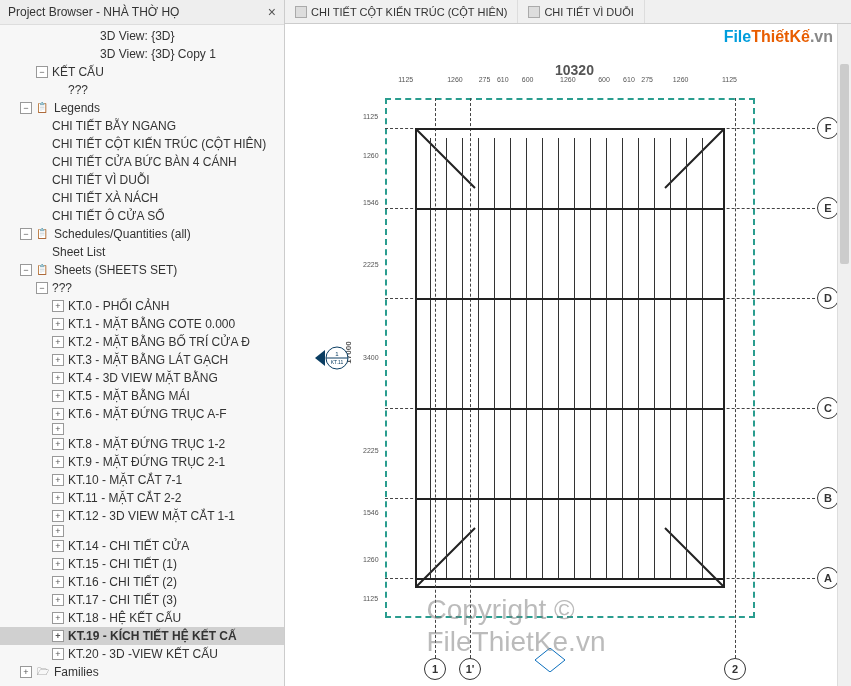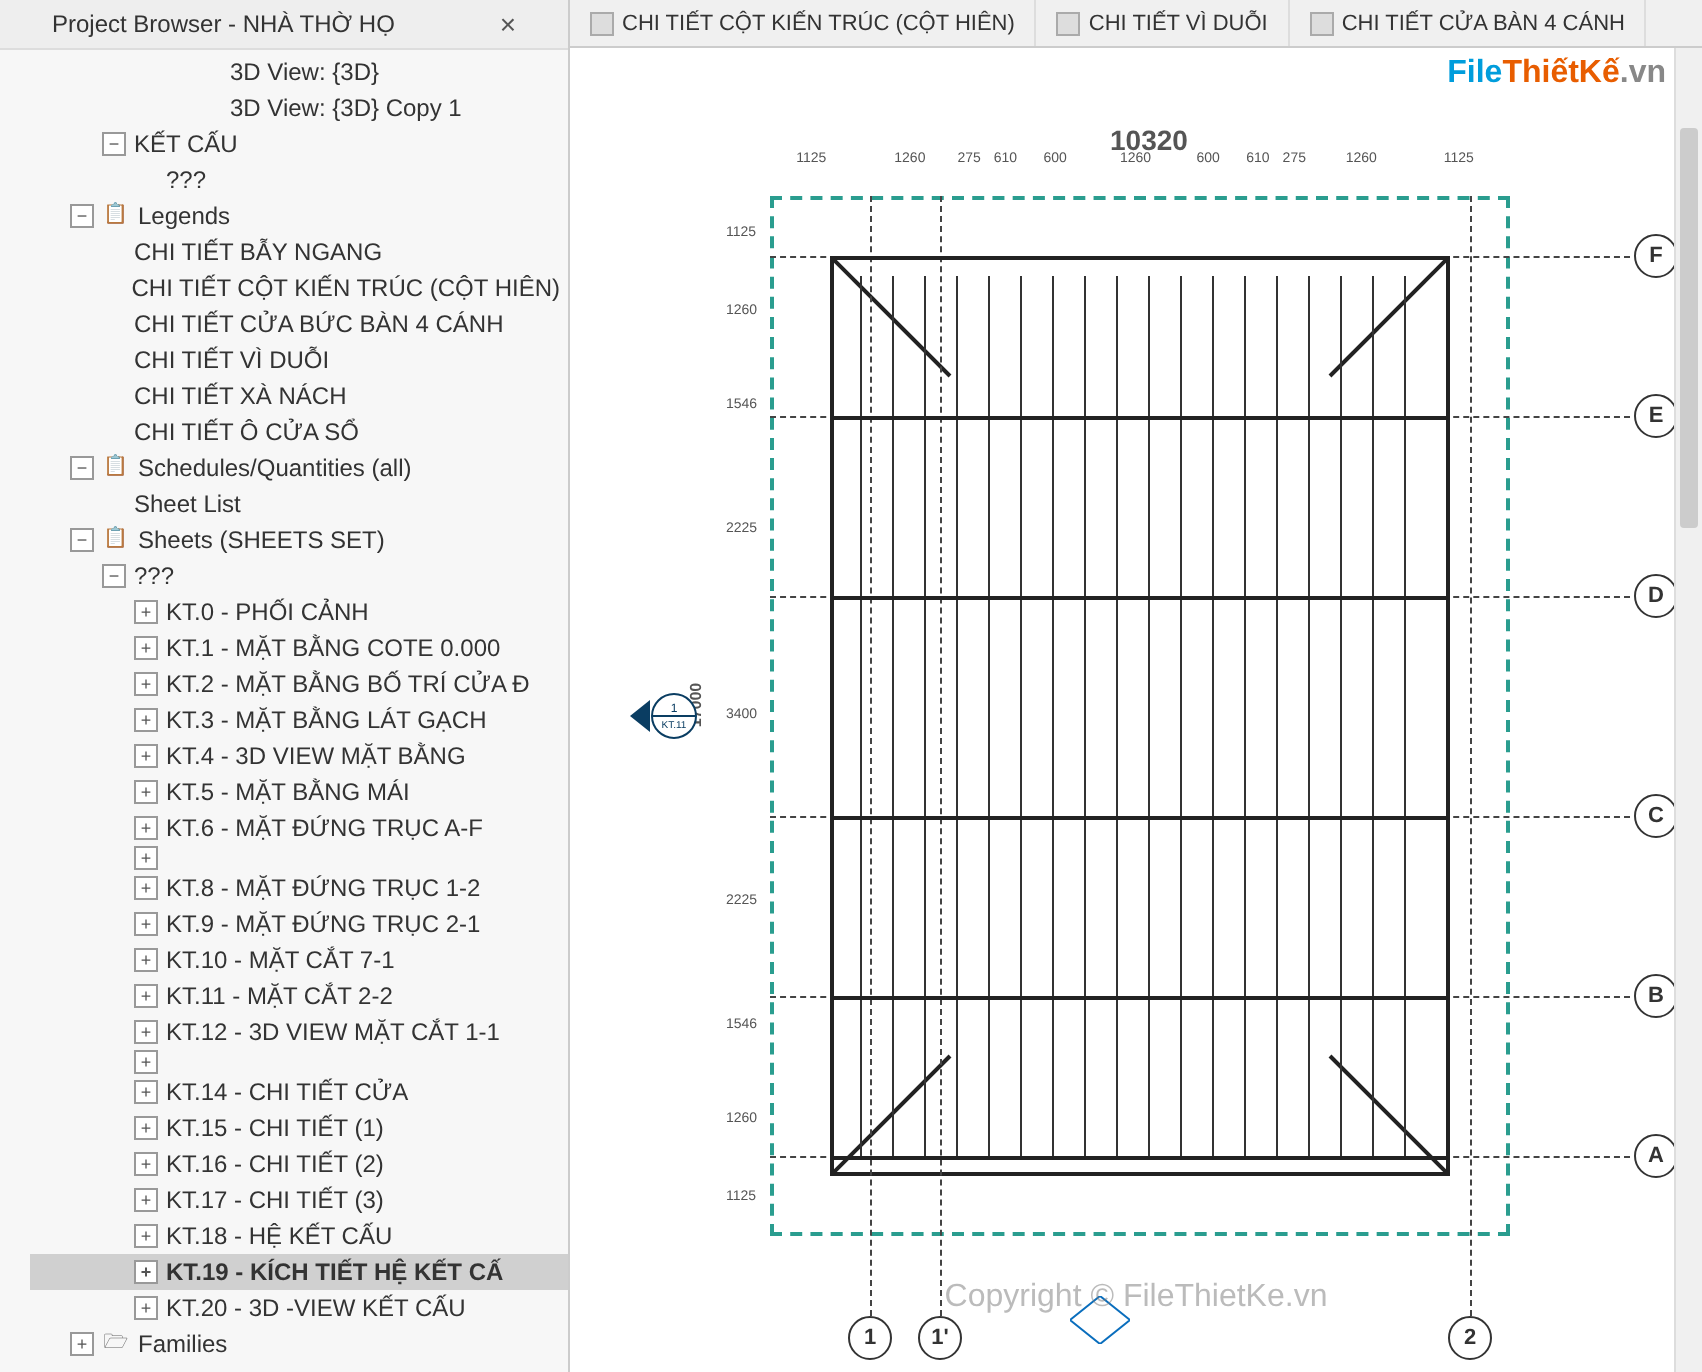--- a/index.html
+++ b/index.html
@@ -1,36 +1,36 @@
 <!DOCTYPE html>
 <html><head>
 <meta charset="utf-8">
 <style>
 * { box-sizing: border-box; margin: 0; padding: 0; }
 body { font-family: "Segoe UI", Tahoma, sans-serif; font-size: 12px; color: #333; background: #fff; width: 851px; height: 686px; overflow: hidden; display: flex; }
 .sidebar { width: 285px; height: 686px; border-right: 1px solid #ccc; background: #f7f7f7; display: flex; flex-direction: column; }
-.sidebar-header { display: flex; align-items: center; justify-content: space-between; padding: 4px 26px; background: #eee; border-bottom: 1px solid #ddd; font-size: 12px; }
+.sidebar-header { display: flex; align-items: center; justify-content: space-between; padding: 4px 8px; background: #eee; border-bottom: 1px solid #ddd; font-size: 12px; }
 .sidebar-header .close { cursor: pointer; font-size: 14px; color: #555; }
-.tree { flex: 1; overflow-y: auto; padding: 2px 0 6px 15px; font-size: 12px; line-height: 18px; }
+.tree { flex: 1; overflow-y: auto; padding: 2px 0 6px 0; font-size: 12px; line-height: 18px; }
 .tree-row { display: flex; align-items: center; white-space: nowrap; padding: 0 4px; cursor: default; }
 .tree-row.selected { background: #d0d0d0; font-weight: bold; }
 .toggle { width: 12px; height: 12px; display: inline-flex; align-items: center; justify-content: center; border: 1px solid #999; font-size: 9px; margin-right: 4px; cursor: pointer; color: #555; background: #fff; }
 .toggle.empty { border: none; background: transparent; }
 .tree-icon { width: 14px; height: 12px; margin-right: 4px; display: inline-flex; align-items: center; justify-content: center; font-size: 10px; color: #666; }
 .indent { display: inline-block; }
 .main { flex: 1; display: flex; flex-direction: column; height: 686px; position: relative; }
 .tabs { display: flex; height: 24px; background: #f0f0f0; border-bottom: 1px solid #ccc; overflow: hidden; }
 .tab { display: flex; align-items: center; padding: 0 10px; font-size: 11px; border-right: 1px solid #ddd; white-space: nowrap; cursor: pointer; }
 .tab-icon { width: 12px; height: 12px; margin-right: 4px; background: #ddd; border: 1px solid #aaa; }
 .viewport { flex: 1; position: relative; background: #fff; overflow: hidden; }
 .watermark-logo { position: absolute; top: 4px; right: 18px; font-size: 16px; font-weight: bold; }
 .watermark-logo .a { color: #009ddc; }
 .watermark-logo .b { color: #e85d00; }
 .watermark-logo .c { color: #888; }
-.copyright { position: absolute; bottom: 28px; left: 50%; transform: translateX(-50%); font-size: 16px; color: rgba(120,120,120,0.5); font-weight: 500; pointer-events: none; }
+.copyright { position: absolute; bottom: 28px; left: 50%; transform: translateX(-50%); font-size: 28px; color: rgba(120,120,120,0.5); font-weight: 500; pointer-events: none; }
 .drawing { position: absolute; top: 34px; left: 30px; right: 10px; bottom: 20px; }
 .dashed-rect { position: absolute; border: 2px dashed #2a9d8f; }
 .grid-bubble { position: absolute; width: 22px; height: 22px; border-radius: 50%; border: 1px solid #333; background: #fff; display: flex; align-items: center; justify-content: center; font-size: 11px; font-weight: bold; }
 .grid-line-h { position: absolute; border-top: 1px dashed #444; height: 0; }
 .grid-line-v { position: absolute; border-left: 1px dashed #444; width: 0; }
 .struct-frame { position: absolute; border: 1px solid #333; background: rgba(255,255,255,0); }
 .joist { position: absolute; background: #333; }
 .joist.v { width: 1px; }
 .joist.h { height: 1px; }
 .dim-label { position: absolute; font-size: 7px; color: #555; }
@@ -238,24 +238,20 @@
 
 <div class="main">
   <div class="tabs" id="tabs">
       <div class="tab">
         <span class="tab-icon"></span>
         <span>CHI TIẾT CỘT KIẾN TRÚC (CỘT HIÊN)</span>
       </div>
       <div class="tab">
         <span class="tab-icon"></span>
         <span>CHI TIẾT VÌ DUỖI</span>
-      </div>
-      <div class="tab">
-        <span class="tab-icon"></span>
-        <span>CHI TIẾT CỬA BÀN 4 CÁNH</span>
       </div>
     </div>
 
   <div class="viewport">
     <div class="watermark-logo">
       <span class="a">File</span><span class="b">ThiếtKế</span><span class="c">.vn</span>
     </div>
 
     <div class="drawing" id="drawing">
 

